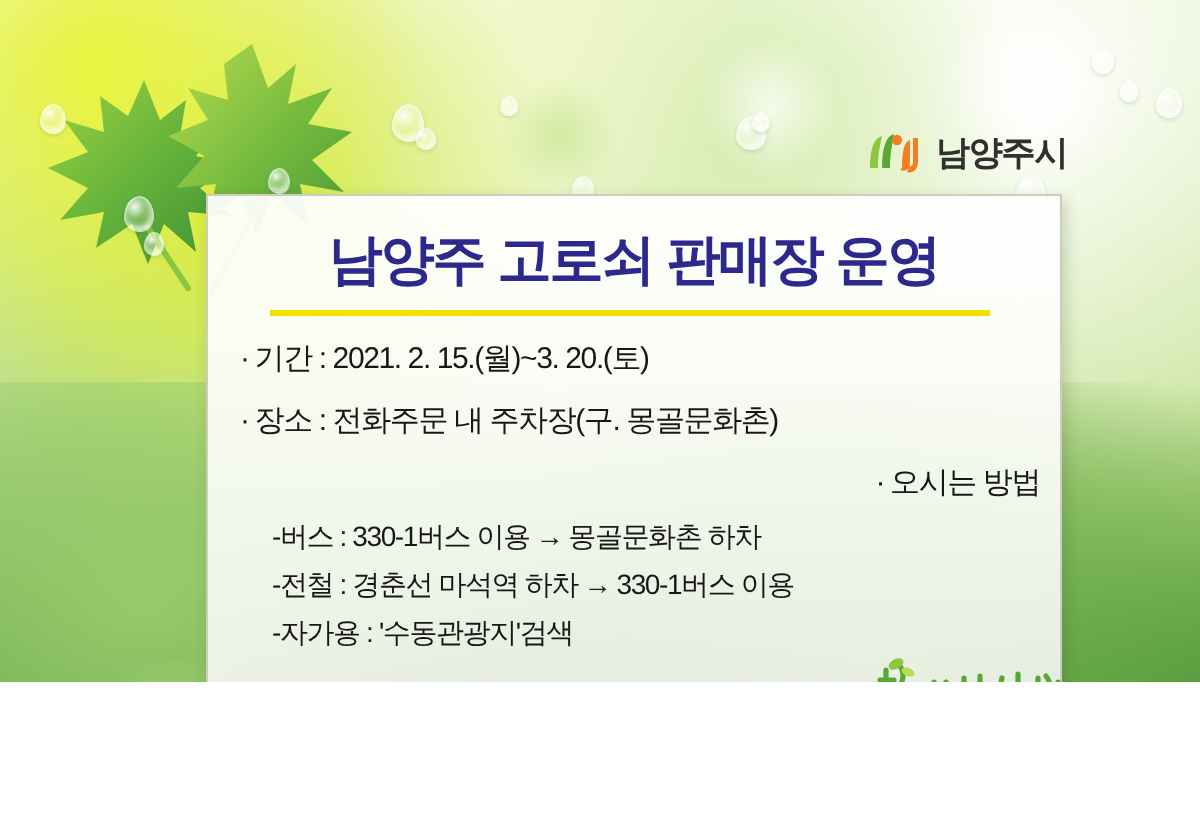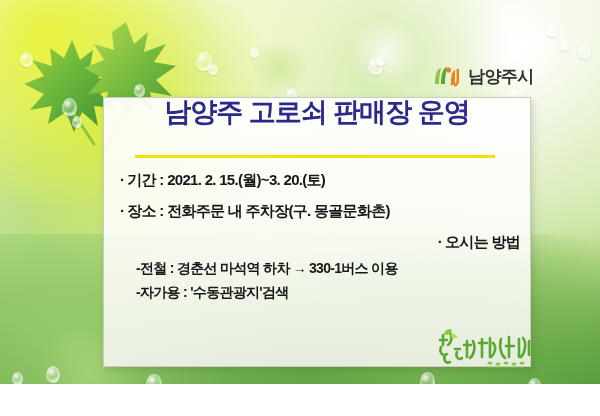--- a/index.html
+++ b/index.html
@@ -7,21 +7,21 @@
     padding: 0;
     background: #ffffff;
   }
   body {
     font-family: "Liberation Sans", "DejaVu Sans", sans-serif;
   }
 
   #poster {
     position: relative;
     width: 600px;
-    height: 384px;
+    height: 341px;
     overflow: hidden;
     background: #84cc16;
   }
 
   
   .bg-base {
     position: absolute;
     inset: 0;
     background:
       radial-gradient(circle at 8% 10%, #e9f33f 0%, rgba(233,243,63,0) 26%),
@@ -96,21 +96,21 @@
     height: 270px;
     background: linear-gradient(to bottom, rgba(255,255,255,0.93) 0%, rgba(253,253,250,0.90) 55%, rgba(246,246,242,0.88) 100%);
     border: 1px solid #cfcbbe;
     box-shadow: 2px 3px 7px rgba(60,80,40,0.22);
     box-sizing: border-box;
   }
 
   .title {
     position: absolute;
     left: 0; right: 0;
-    top: 0;
+    top: 18px;
     text-align: center;
     font-size: 27px;
     font-weight: 700;
     color: #2b2a8c;
     letter-spacing: -1px;
     line-height: 1.1;
     white-space: nowrap;
   }
   .title-underline {
     position: absolute;
@@ -122,21 +122,21 @@
   }
 
   .body-list {
     position: absolute;
     left: 16px;
     top: 74px;
     right: 10px;
   }
   .line {
     color: #171717;
-    font-weight: 700;
+    font-weight: 400;
     letter-spacing: -0.7px;
     white-space: nowrap;
   }
   .line-main {
     font-size: 15px;
     line-height: 1;
     margin-bottom: 16px;
   }
   .line-main .dot {
     font-size: 15px;
@@ -243,20 +243,23 @@
 
       <div class="line line-main">
         <span class="dot">·</span><span>장소 : 전화주문 내 주차장(구. 몽골문화촌)</span>
       </div>
 
 
       <div class="line line-main" style="margin-bottom:12px;text-align:right;">
         <span class="dot">·</span><span>오시는 방법</span>
       </div>
 
+      <div class="line line-sub">
+        <span>-버스 : </span><span>330-1버스 이용</span><span class="arrow">→</span><span>몽골문화촌 하차</span>
+      </div>
 
       <div class="line line-sub">
         <span>-전철 : </span><span>경춘선 마석역 하차</span><span class="arrow">→</span><span>330-1버스 이용</span>
       </div>
 
       <div class="line line-sub">
         <span>-자가용 : </span><span>'수동관광지'검색</span>
       </div>
 
     </div>

